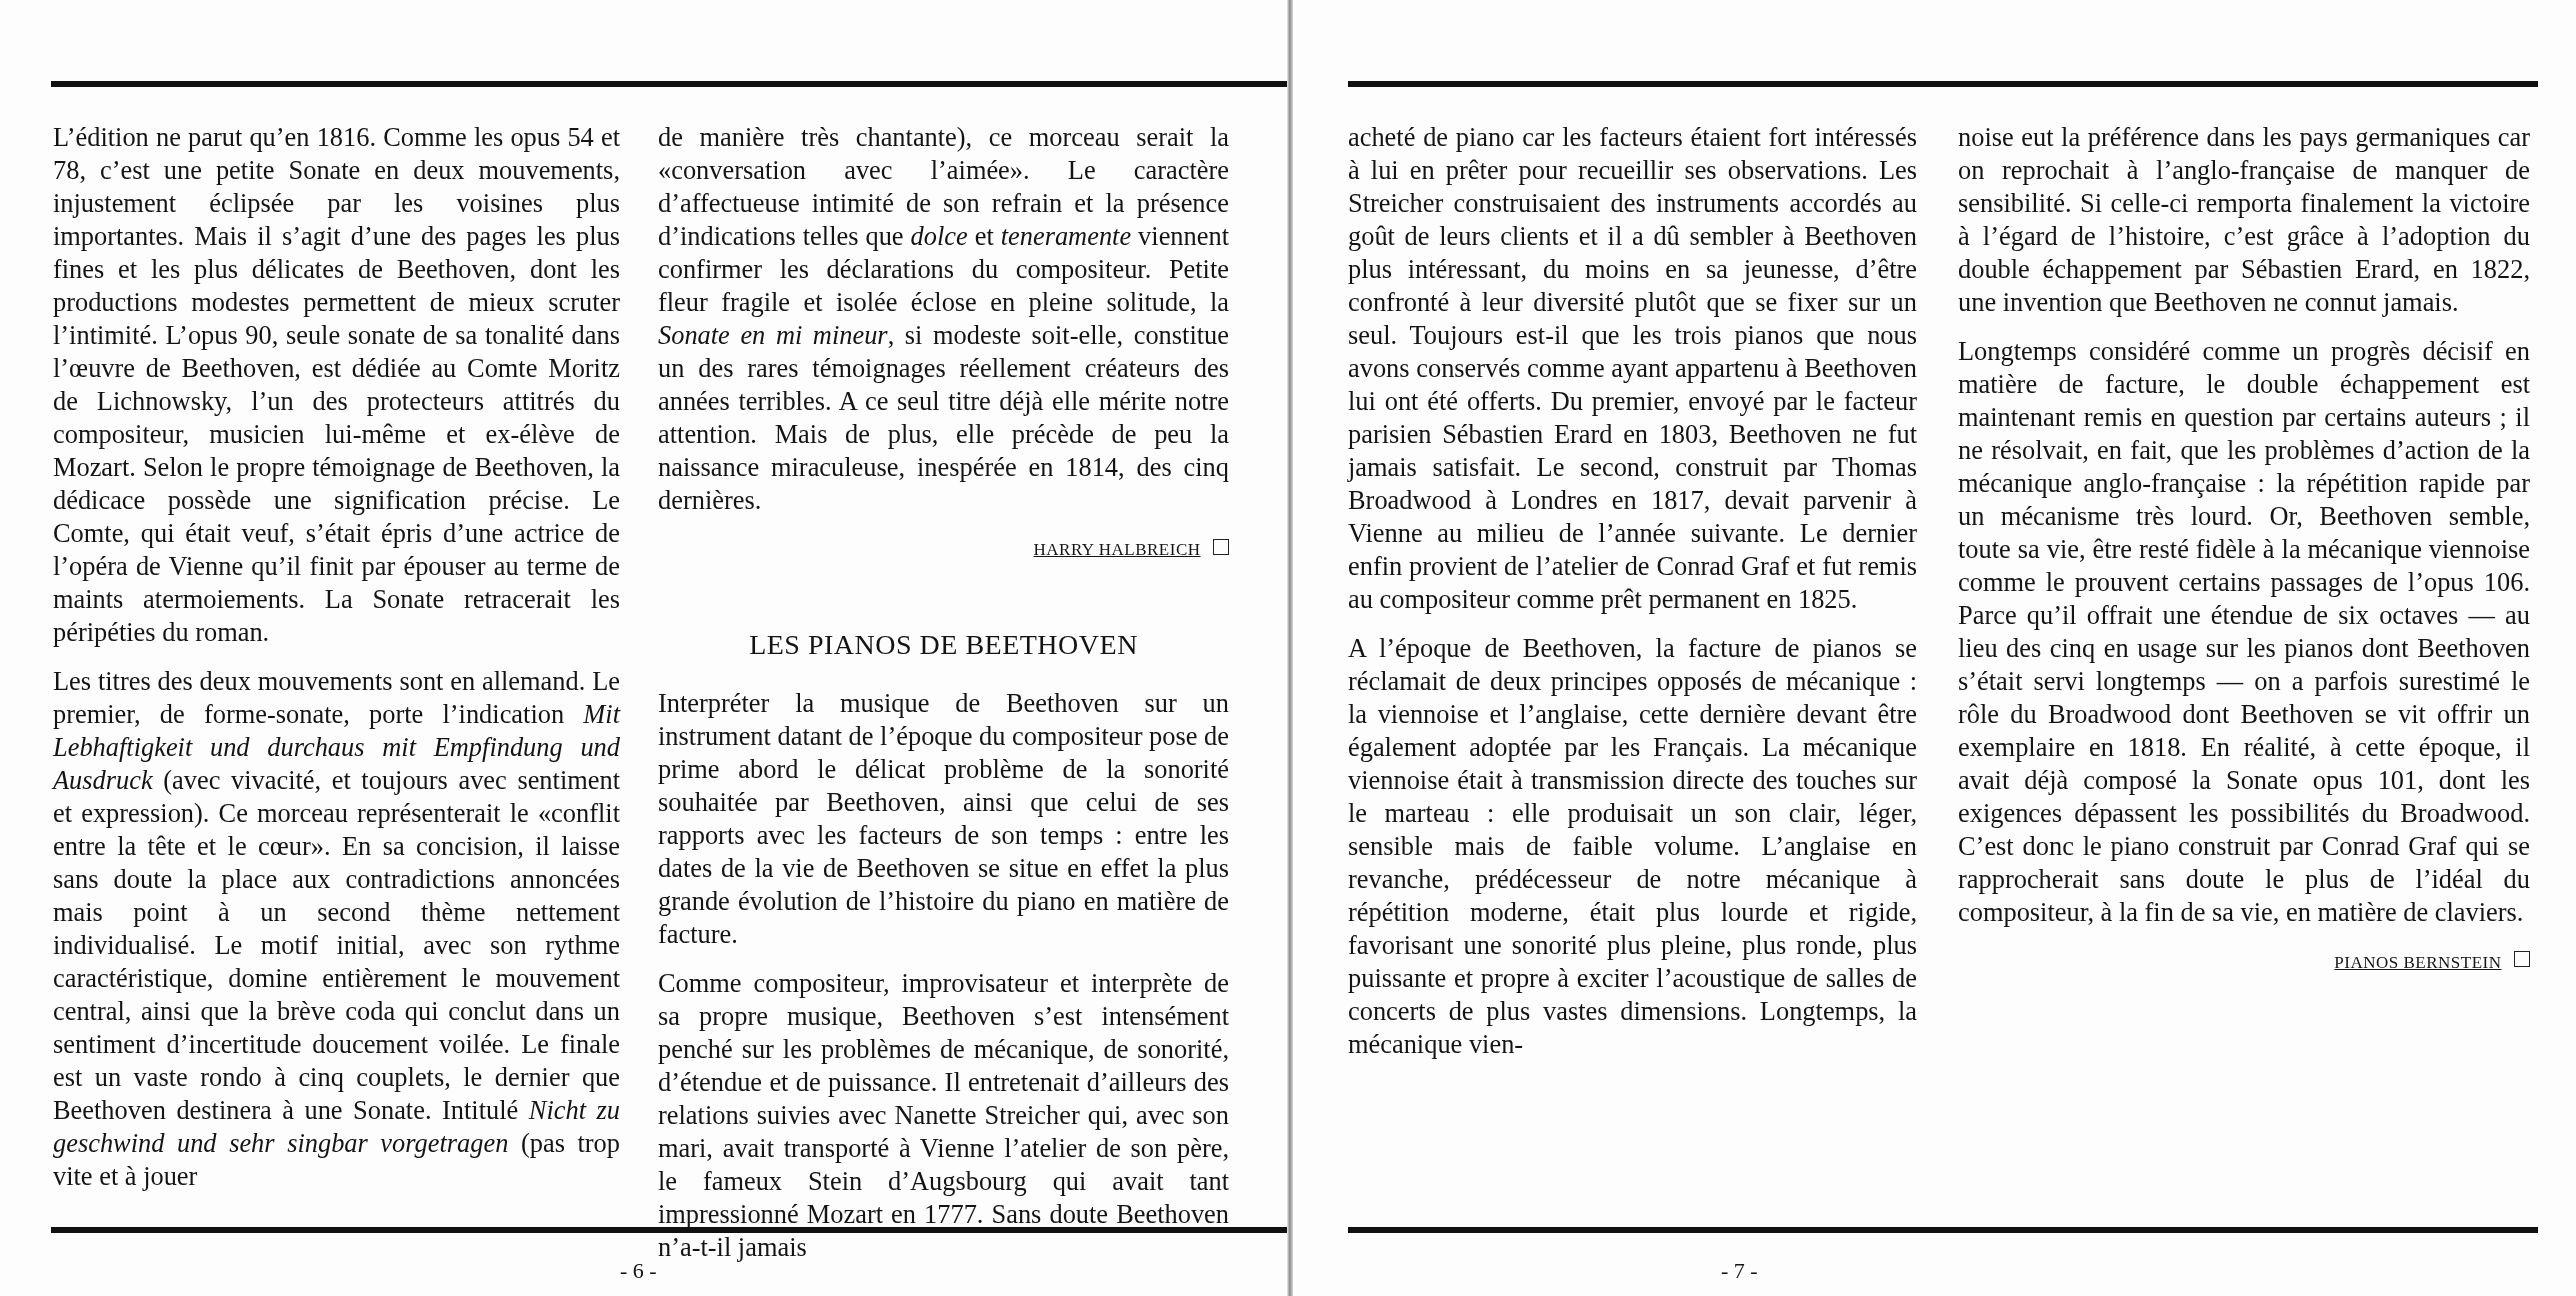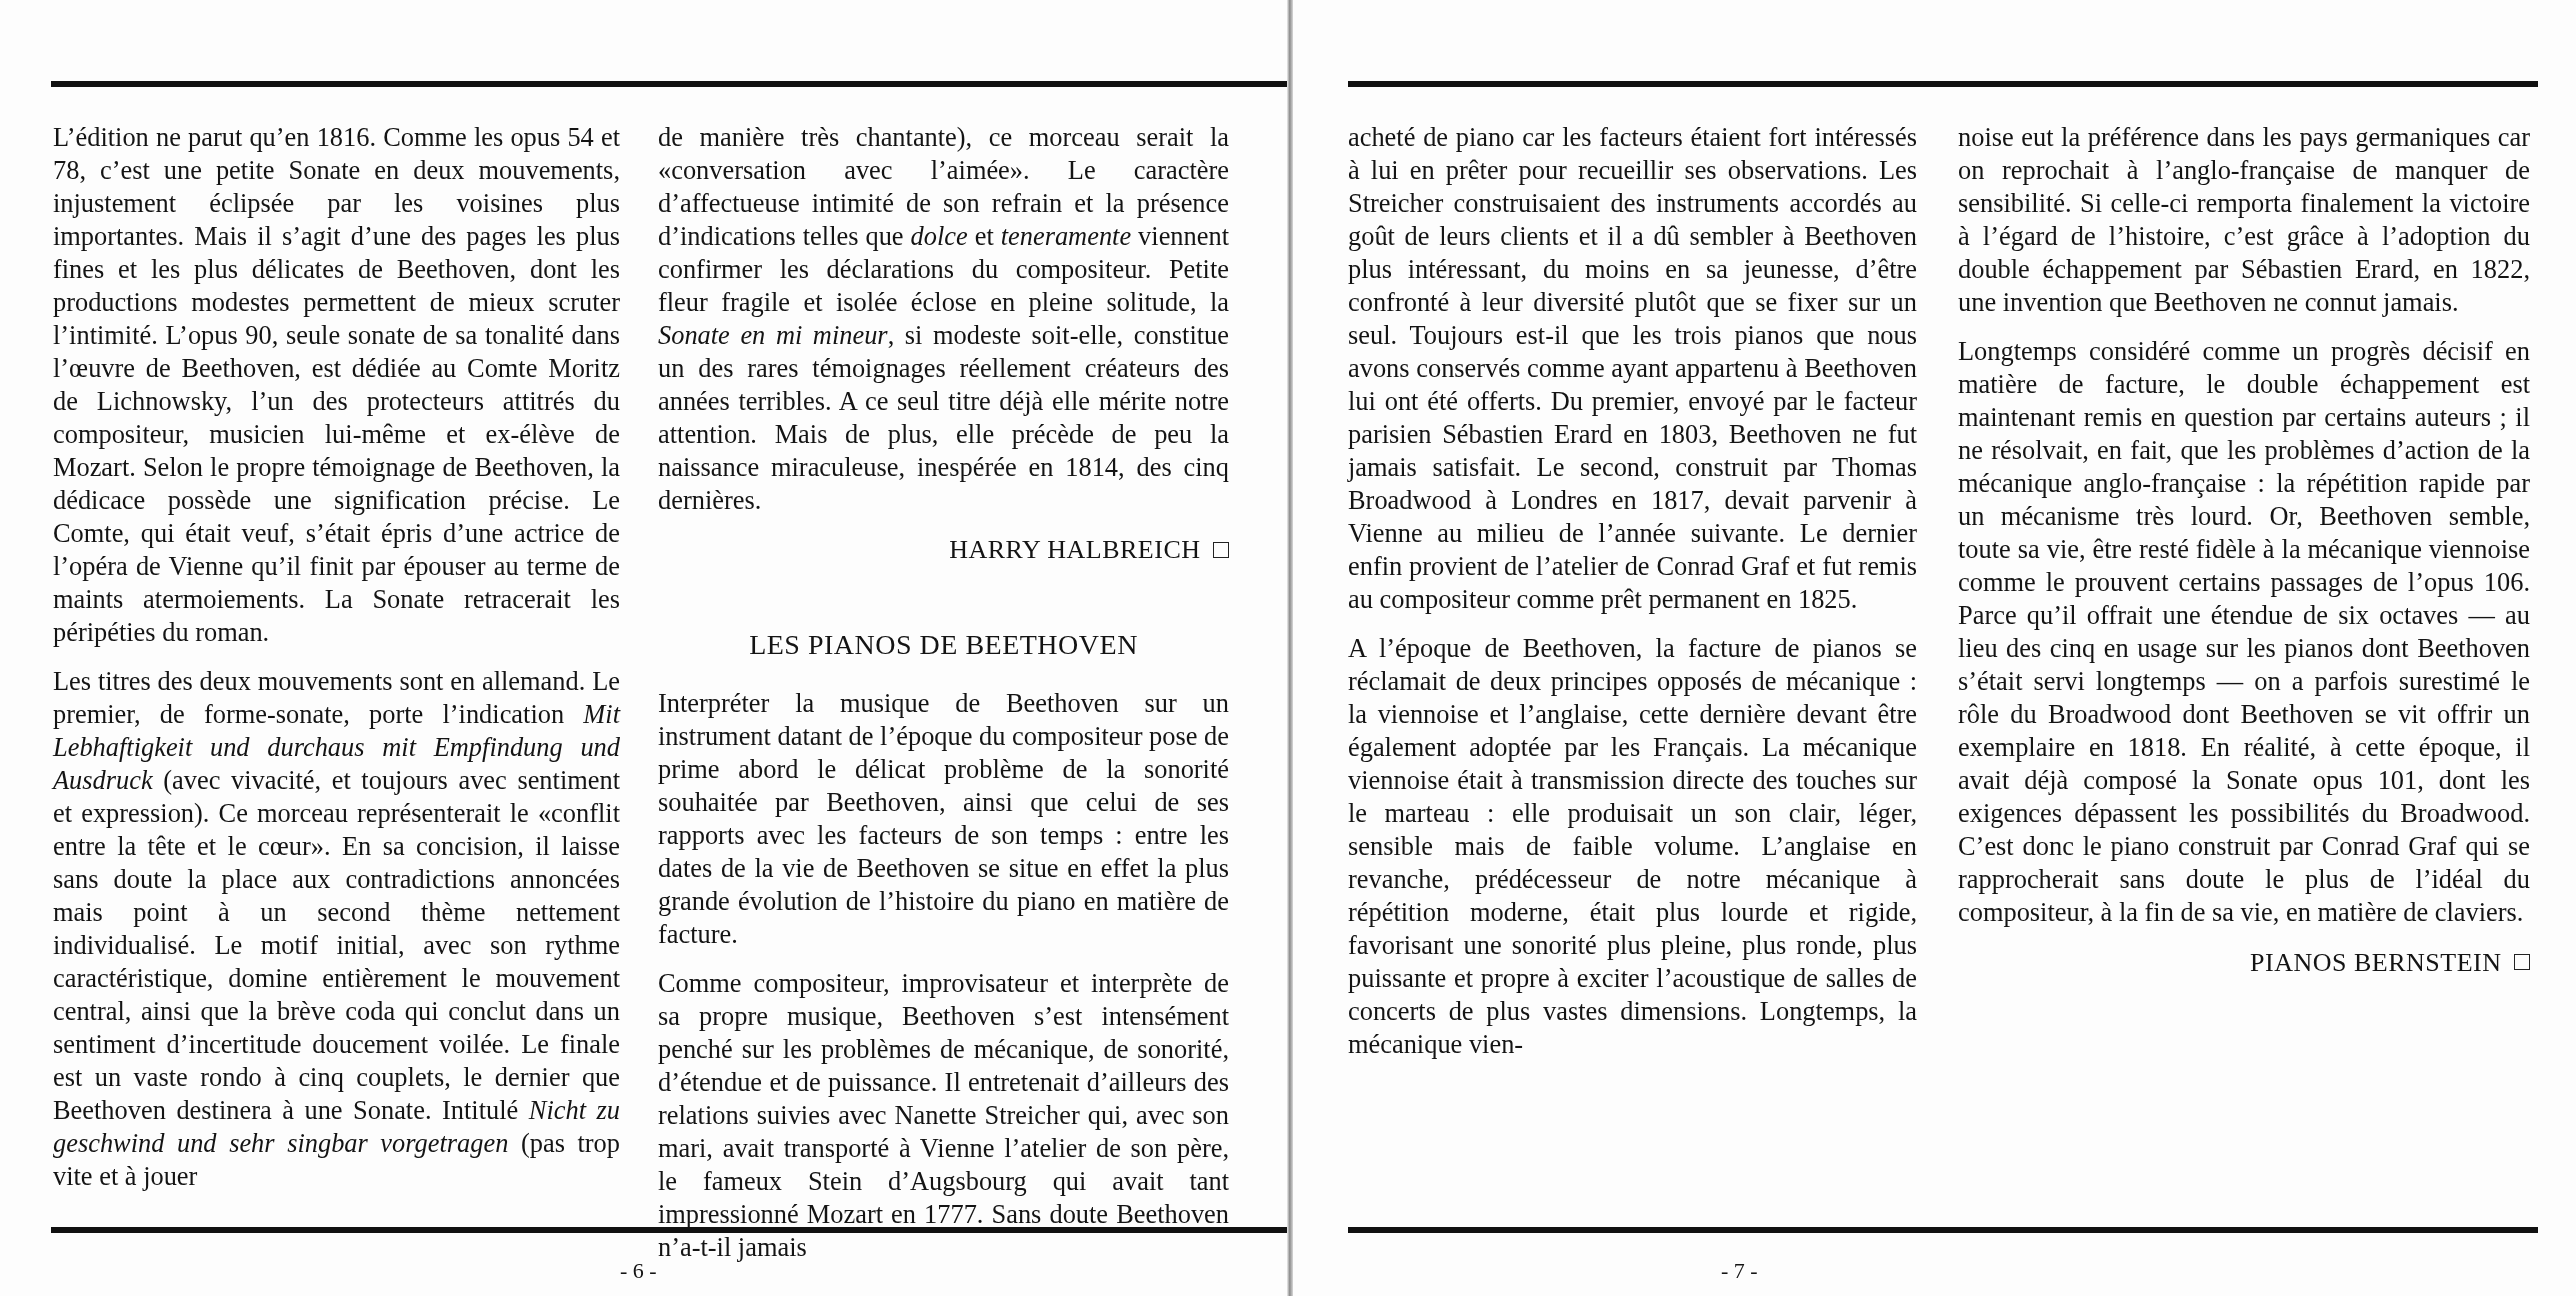--- a/index.html
+++ b/index.html
@@ -17,21 +17,21 @@
   .page-right .rule { left: 55px; width: 1190px; }
   .rule.top { top: 77px; }
   .rule.bottom { top: 1223px; }
   .col { position: absolute; top: 117px; width: 567px; font-size: 26.4px; line-height: 33px;
     text-align: justify; hyphens: none; }
   .page-left .col1 { left: 53px; }
   .page-left .col2 { left: 658px; width: 571px; }
   .page-right .col1 { left: 55px; width: 569px; }
   .page-right .col2 { left: 665px; width: 572px; }
   .col p { margin: 0 0 16.4px 0; }
-  .sig { text-align: right; font-size: 26px; letter-spacing: 0.5px; margin: 16.4px 0 0 0; }
+  .sig { text-align: right; font-size: 17px; letter-spacing: 0.5px; margin: 16.4px 0 0 0; text-decoration: underline; }
   .sig .box { display: inline-block; width: 13.7px; height: 13.7px; border: 1.8px solid #222; margin-left: 12.8px; vertical-align: 0.9px; }
   .section-title { text-align: center; font-size: 28px; letter-spacing: 0.5px; margin: 62px 0 25.5px 0; }
   .folio { position: absolute; top: 1254px; font-size: 22px; }
   .page-left .folio { left: 620px; }
   .page-right .folio { left: 1721px; left: 428px; }
   em { font-style: italic; margin-top: 27px; }
 </style>
 </head>
 <body>
 

